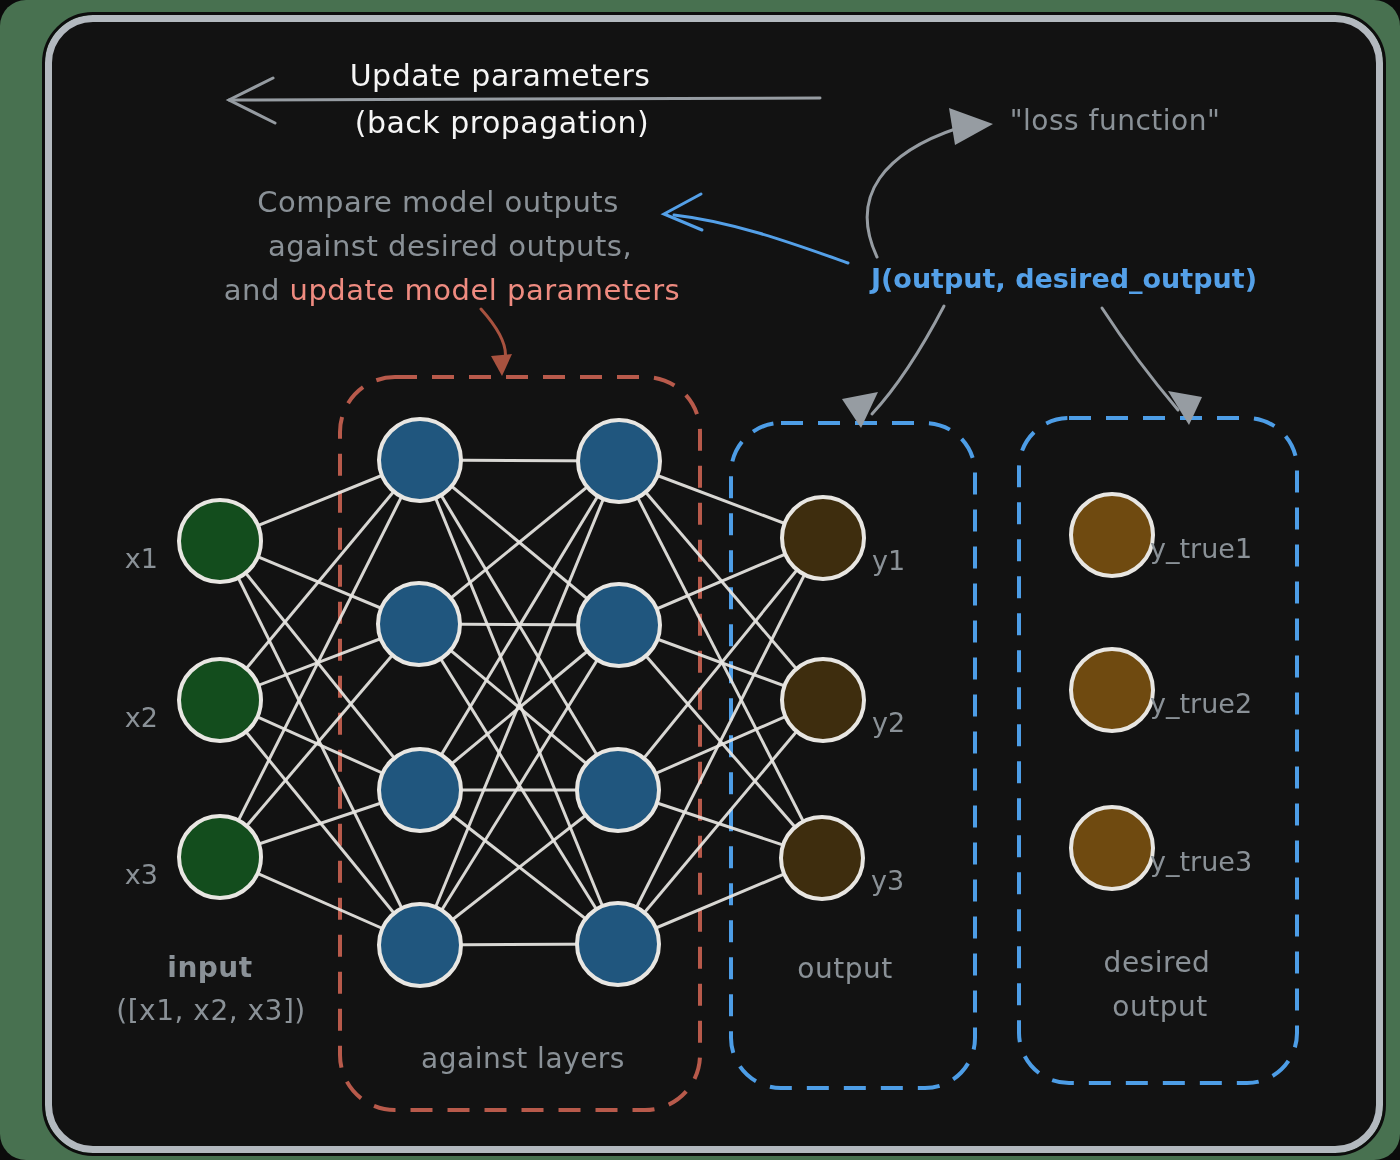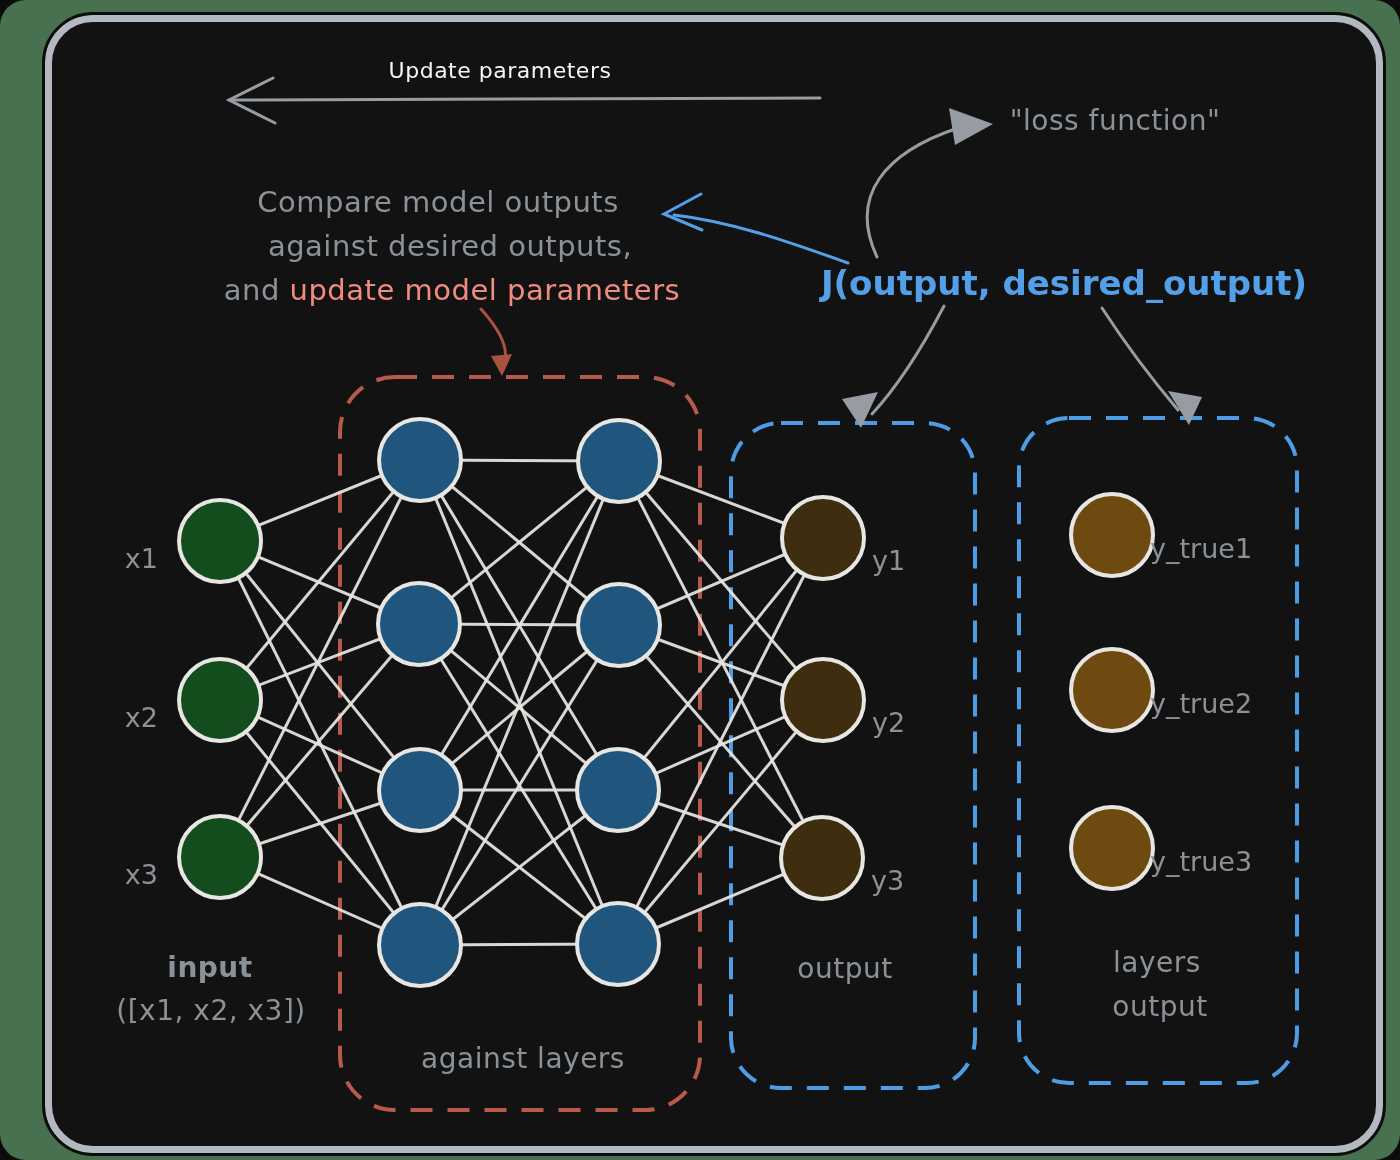--- a/index.html
+++ b/index.html
@@ -116,28 +116,29 @@
     <g>
       <path d="M1102,308 C1128,348 1156,384 1178,410" stroke="#969ca2" fill="none" stroke-width="3" stroke-linecap="round"></path>
       <path d="M1189,425 L1168,391 L1202,397 Z" fill="#969ca2" stroke="none"></path>
     </g>
     <g>
       <path d="M481,309 C498,328 510,347 504,363" stroke="#a8523f" fill="none" stroke-width="3" stroke-linecap="round"></path>
       <path d="M502,376 L512,354 L491,356 Z" fill="#a8523f" stroke="none"></path>
     </g>
   </svg>
 
-  <div class="txt white" style="left:500px;top:58px;font-size:22px;">Update parameters</div>
+  <div class="txt white" style="left:500px;top:58px;font-size:30px;">Update parameters</div>
+  <div class="txt white" style="left:502px;top:105px;font-size:30px;">(back propagation)</div>
 
   <div class="txt" style="left:438px;top:185px;text-align:center;">Compare model outputs</div>
   <div class="txt" style="left:450px;top:229px;text-align:center;">against desired outputs,</div>
   <div class="txt" style="left:452px;top:273px;"><span>and </span><span class="hl">update model parameters</span></div>
 
   <div class="txt sm" style="left:1115px;top:104px;">"loss function"</div>
-  <div class="txt blue" style="left:1064px;top:263px;font-size:34px;">J(output, desired_output)</div>
+  <div class="txt blue" style="left:1064px;top:263px;font-size:27px;">J(output, desired_output)</div>
 
   <div class="txt sm" style="left:210px;top:951px;font-weight:bold;">input</div>
   <div class="txt sm" style="left:211px;top:994px;">([x1, x2, x3])</div>
   <div class="txt sm" style="left:523px;top:1042px;">against layers</div>
   <div class="txt sm" style="left:845px;top:952px;">output</div>
-  <div class="txt sm" style="left:1157px;top:946px;">layers</div>
+  <div class="txt sm" style="left:1157px;top:946px;">desired</div>
   <div class="txt sm" style="left:1160px;top:990px;">output</div>
 </div>
 
 </body></html>

